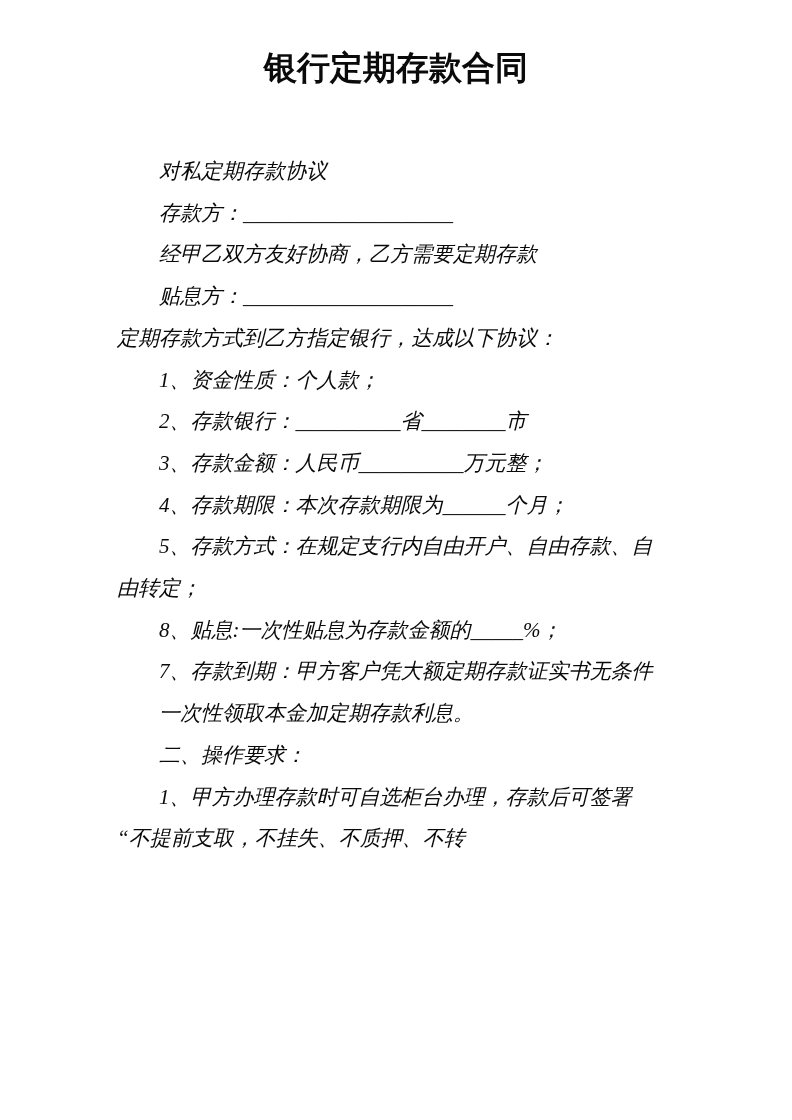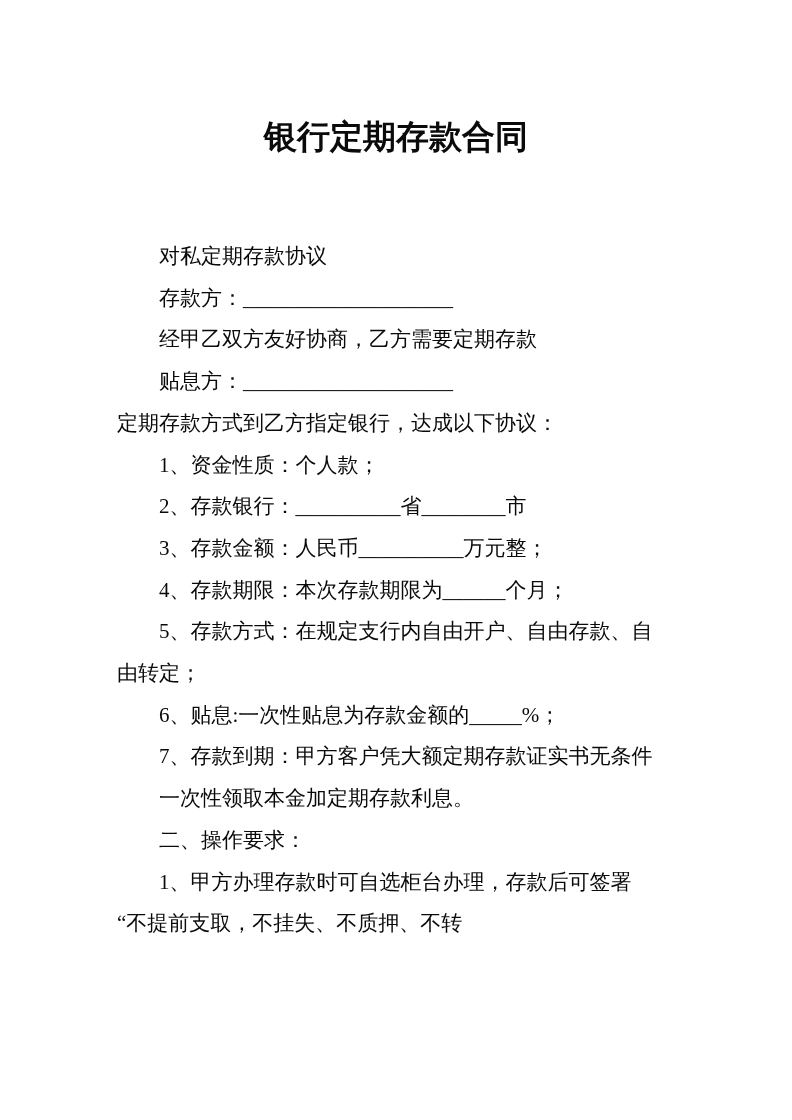--- a/index.html
+++ b/index.html
@@ -10,31 +10,32 @@
   .page {
     position: relative;
     width: 792px;
     height: 1120px;
     background: #ffffff;
     overflow: hidden;
     font-family: "Liberation Serif", "DejaVu Serif", serif;
     color: #0a0a0a;
   }
   .title {
-    margin: 16px;
-    padding-top: 99px;
+    margin: 0;
+    padding-top: 46px;
     text-align: center;
     font-size: 33px;
     line-height: 44px;
     font-weight: 700;
   }
   .body {
     padding: 61px 56px 0 117px;
     font-size: 21px;
     line-height: 41.7px;
+    font-style: italic;
   }
   .line {
     white-space: nowrap;
     letter-spacing: 0;
   }
   .line.indent {
     padding-left: 42px;
   }
 </style>
 </head>
@@ -47,20 +48,20 @@
       <div class="line indent">存款方：____________________</div>
       <div class="line indent">经甲乙双方友好协商，乙方需要定期存款</div>
       <div class="line indent">贴息方：____________________</div>
       <div class="line">定期存款方式到乙方指定银行，达成以下协议：</div>
       <div class="line indent">1、资金性质：个人款；</div>
       <div class="line indent">2、存款银行：__________省________市</div>
       <div class="line indent">3、存款金额：人民币__________万元整；</div>
       <div class="line indent">4、存款期限：本次存款期限为______个月；</div>
       <div class="line indent">5、存款方式：在规定支行内自由开户、自由存款、自</div>
       <div class="line">由转定；</div>
-      <div class="line indent">6、贴息:一次性贴息为存款金额的_____%；</div>
+      <div class="line indent">8、贴息:一次性贴息为存款金额的_____%；</div>
       <div class="line indent">7、存款到期：甲方客户凭大额定期存款证实书无条件</div>
       <div class="line indent">一次性领取本金加定期存款利息。</div>
       <div class="line indent">二、操作要求：</div>
       <div class="line indent">1、甲方办理存款时可自选柜台办理，存款后可签署</div>
       <div class="line">“不提前支取，不挂失、不质押、不转</div>
     </div>
 </div>
 
 </body></html>

